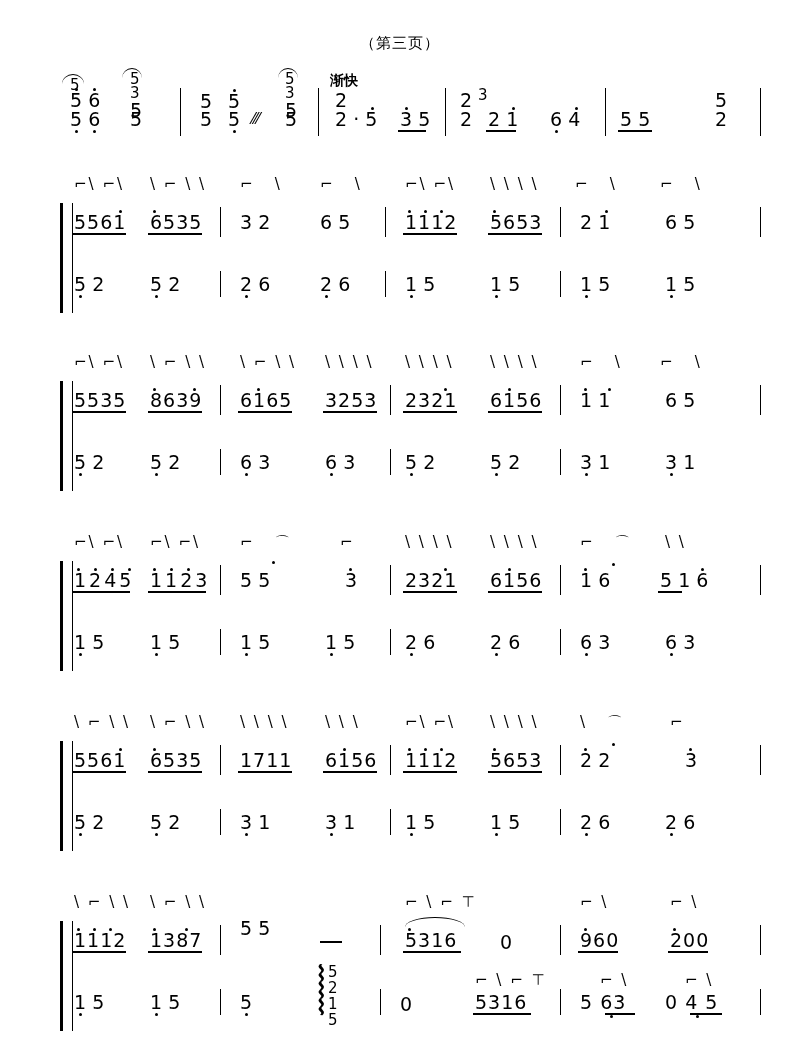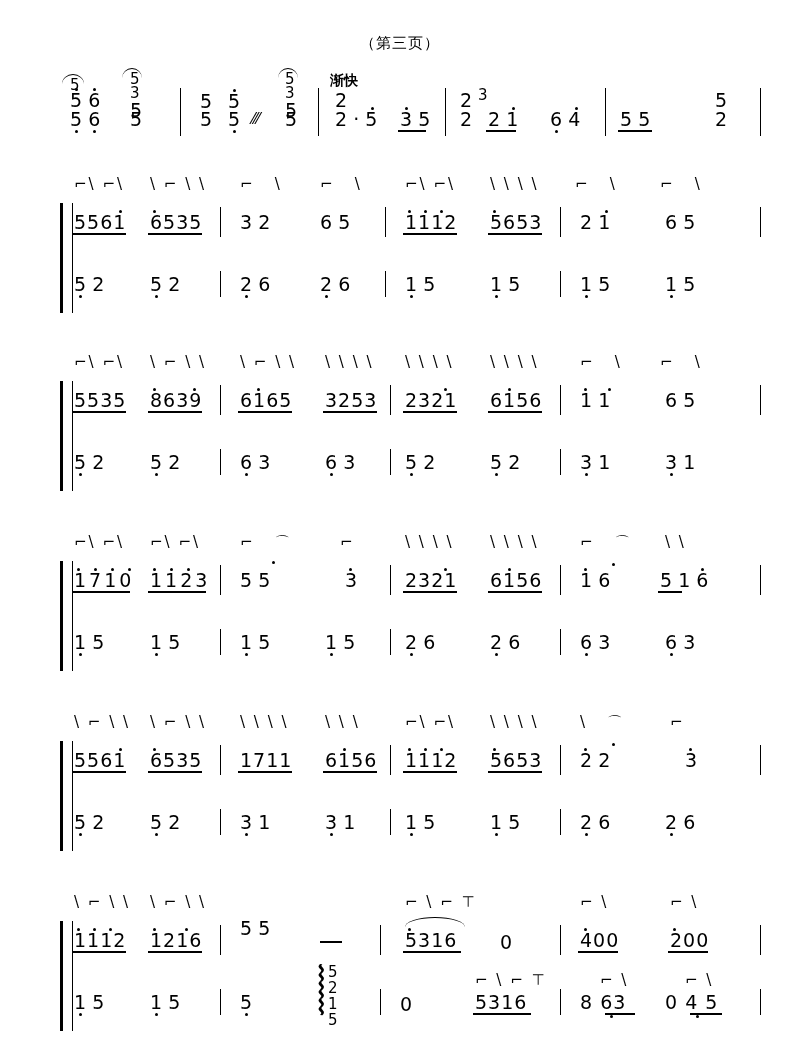--- a/index.html
+++ b/index.html
@@ -317,21 +317,21 @@
     <div class="tickrow" style="left:90px; top:0px;">⌐\ ⌐\</div>
     <div class="tickrow" style="left:180px; top:0px;">⌐ &nbsp; ⌒</div>
     <div class="tickrow" style="left:280px; top:0px;">⌐</div>
     <div class="tickrow" style="left:345px; top:0px;">\ \ \ \</div>
     <div class="tickrow" style="left:430px; top:0px;">\ \ \ \</div>
     <div class="tickrow" style="left:520px; top:0px;">⌐ &nbsp; ⌒</div>
     <div class="tickrow" style="left:605px; top:0px;">\ \</div>
 
     <div class="bracket" style="left:0px; top:28px; height:110px;"></div>
 
-    <div class="note" style="left:14px; top:38px; letter-spacing:3px;">1710</div>
+    <div class="note" style="left:14px; top:38px; letter-spacing:3px;">1245</div>
     <div class="beam" style="left:12px; top:58px; width:58px;"></div>
     <div class="dotabove" style="left:17px; top:35px;"></div>
     <div class="dotabove" style="left:34px; top:35px;"></div>
     <div class="dotabove" style="left:51px; top:35px;"></div>
     <div class="dotabove" style="left:68px; top:35px;"></div>
     <div class="note" style="left:90px; top:38px; letter-spacing:3px;">1123</div>
     <div class="beam" style="left:88px; top:58px; width:58px;"></div>
     <div class="dotabove" style="left:93px; top:35px;"></div>
     <div class="dotabove" style="left:110px; top:35px;"></div>
     <div class="dotabove" style="left:127px; top:35px;"></div>
@@ -446,35 +446,35 @@
     <div class="tickrow" style="left:520px; top:0px;">⌐ \</div>
     <div class="tickrow" style="left:610px; top:0px;">⌐ \</div>
 
     <div class="bracket" style="left:0px; top:28px; height:110px;"></div>
 
     <div class="note" style="left:14px; top:38px; letter-spacing:1px;">1112</div>
     <div class="beam" style="left:12px; top:58px; width:54px;"></div>
     <div class="dotabove" style="left:17px; top:35px;"></div>
     <div class="dotabove" style="left:33px; top:35px;"></div>
     <div class="dotabove" style="left:49px; top:35px;"></div>
-    <div class="note" style="left:90px; top:38px; letter-spacing:1px;">1216</div>
+    <div class="note" style="left:90px; top:38px; letter-spacing:1px;">1387</div>
     <div class="beam" style="left:88px; top:58px; width:54px;"></div>
     <div class="dotabove" style="left:93px; top:35px;"></div>
     <div class="dotabove" style="left:125px; top:35px;"></div>
     <div class="barline" style="left:160px; top:32px; height:30px;"></div>
     <div class="note" style="left:180px; top:26px;">5 5</div>
     <div class="longdash" style="left:260px; top:48px; width:22px;"></div>
     <div class="barline" style="left:320px; top:32px; height:30px;"></div>
     <div class="slur" style="left:345px; top:24px; width:60px;"></div>
     <div class="note" style="left:345px; top:38px; letter-spacing:1px;">5316</div>
     <div class="beam" style="left:343px; top:58px; width:58px;"></div>
     <div class="dotabove" style="left:348px; top:35px;"></div>
     <div class="rest0" style="left:440px; top:38px;">0</div>
     <div class="barline" style="left:500px; top:32px; height:30px;"></div>
-    <div class="note" style="left:520px; top:38px; letter-spacing:1px;">400</div>
+    <div class="note" style="left:520px; top:38px; letter-spacing:1px;">960</div>
     <div class="beam" style="left:518px; top:58px; width:40px;"></div>
     <div class="dotabove" style="left:524px; top:35px;"></div>
     <div class="note" style="left:610px; top:38px; letter-spacing:1px;">200</div>
     <div class="beam" style="left:608px; top:58px; width:40px;"></div>
     <div class="dotabove" style="left:613px; top:35px;"></div>
     <div class="barline" style="left:700px; top:32px; height:30px;"></div>
 
     <div class="note" style="left:14px; top:100px;">1 5</div>
     <div class="dotbelow" style="left:19px; top:120px;"></div>
     <div class="note" style="left:90px; top:100px;">1 5</div>
@@ -487,21 +487,21 @@
     <div class="note small" style="left:268px; top:86px;">2</div>
     <div class="note small" style="left:268px; top:102px;">1</div>
     <div class="note small" style="left:268px; top:118px;">5</div>
     <div class="barline" style="left:320px; top:96px; height:26px;"></div>
     <div class="rest0" style="left:340px; top:100px;">0</div>
     <div class="tickrow" style="left:415px; top:78px;">⌐ \ ⌐ ⊤</div>
     <div class="note" style="left:415px; top:100px; letter-spacing:1px;">5316</div>
     <div class="beam" style="left:413px; top:120px; width:58px;"></div>
     <div class="barline" style="left:500px; top:96px; height:26px;"></div>
     <div class="tickrow" style="left:540px; top:78px;">⌐ \</div>
-    <div class="note" style="left:520px; top:100px; letter-spacing:1px;">8 63</div>
+    <div class="note" style="left:520px; top:100px; letter-spacing:1px;">5 63</div>
     <div class="beam" style="left:545px; top:120px; width:30px;"></div>
     <div class="dotbelow" style="left:550px; top:122px;"></div>
     <div class="tickrow" style="left:625px; top:78px;">⌐ \</div>
     <div class="note" style="left:605px; top:100px; letter-spacing:1px;">0 4 5</div>
     <div class="beam" style="left:630px; top:120px; width:32px;"></div>
     <div class="dotbelow" style="left:636px; top:122px;"></div>
     <div class="barline" style="left:700px; top:96px; height:26px;"></div>
   </div>
 
 </div>

